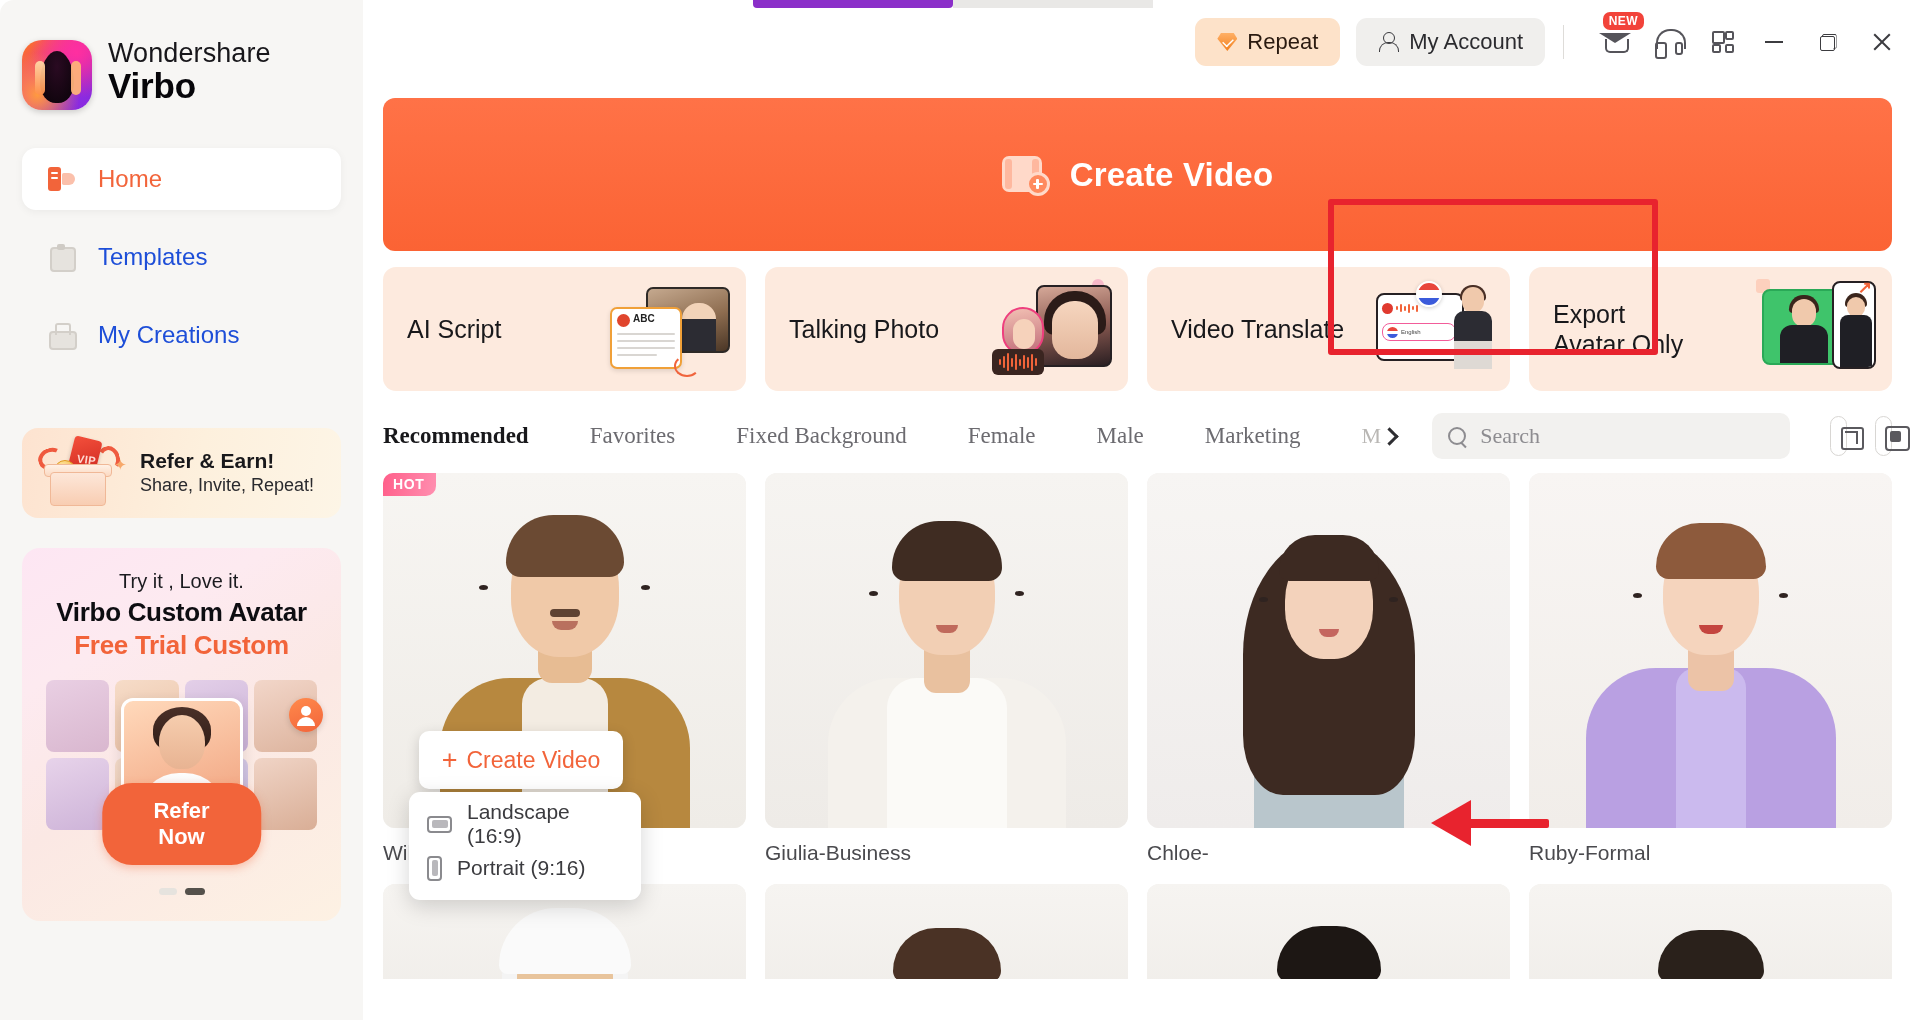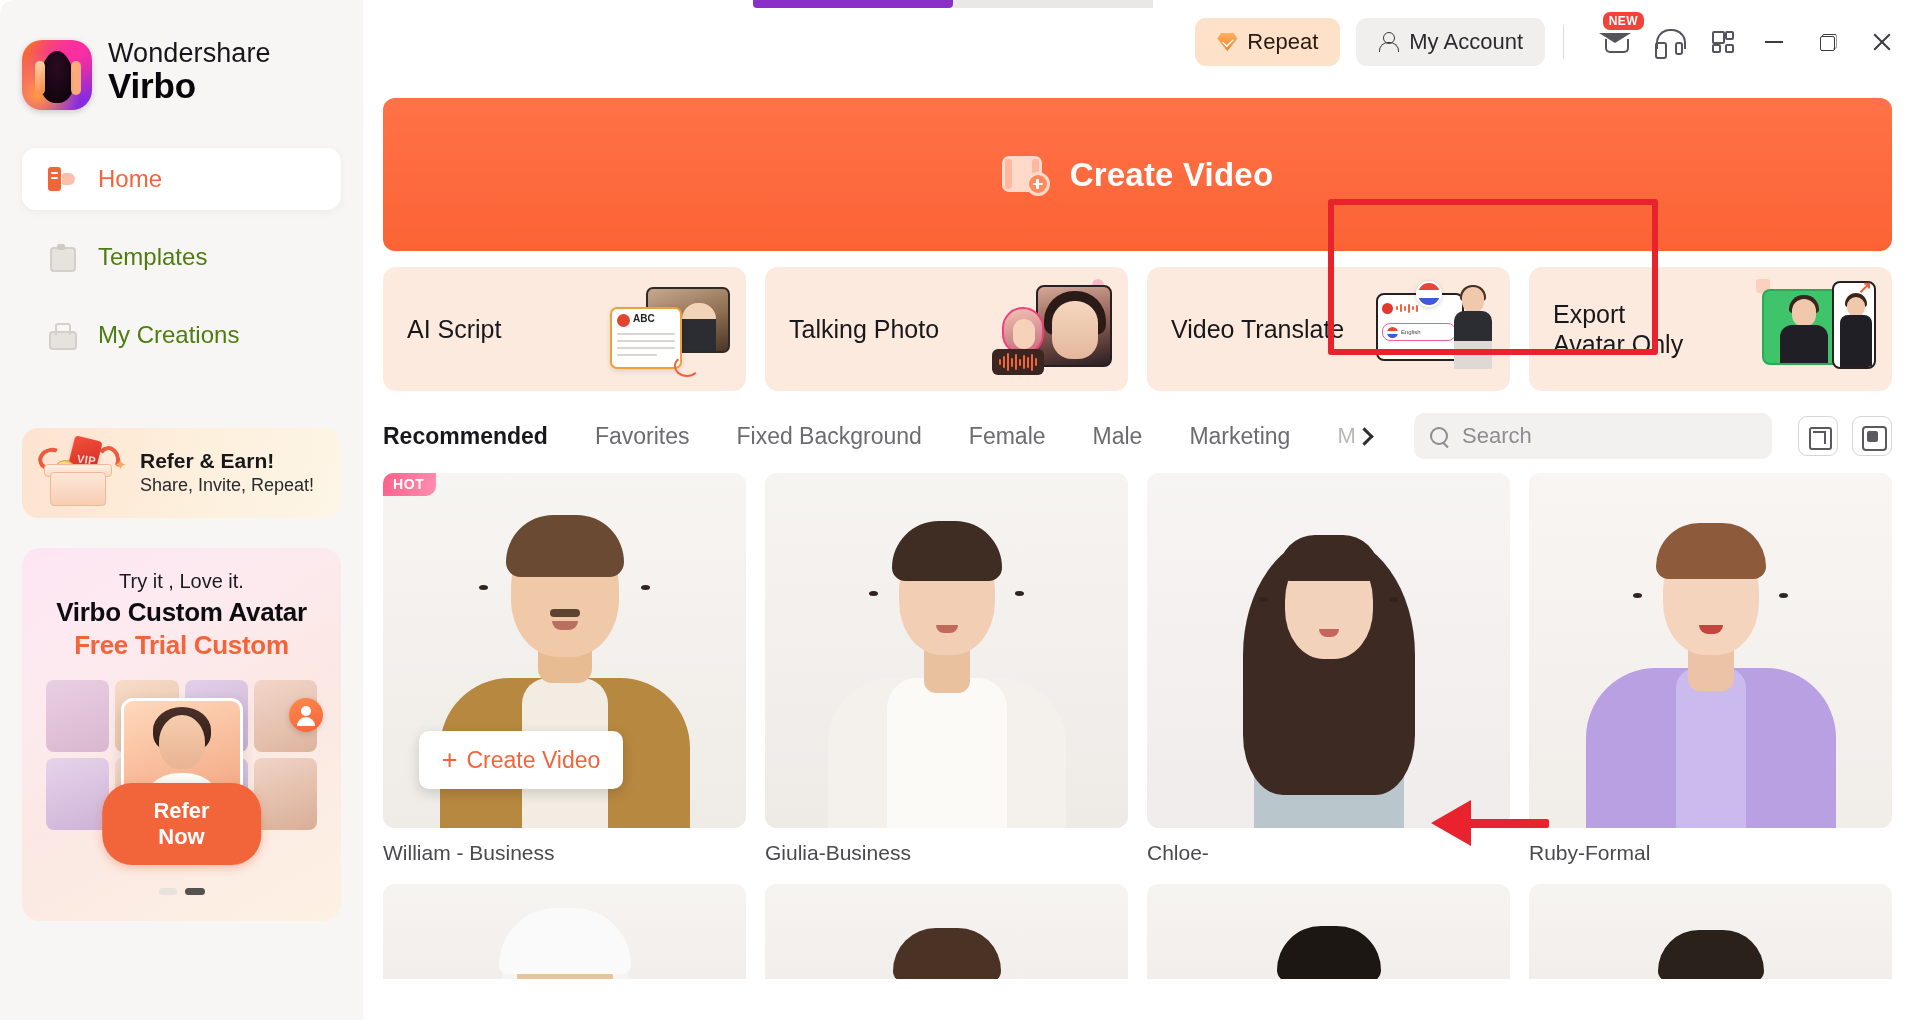--- a/index.html
+++ b/index.html
@@ -77,21 +77,21 @@
     height: 62px;
     padding: 0 24px;
     border-radius: 14px;
     cursor: pointer;
     margin-bottom: 16px;
   }
   .nav-item.active {
     background: #ffffff;
     box-shadow: 0 2px 8px rgba(0,0,0,.05);
   }
-  .nav-label { font-size: 24px; color: #4d7c0f; }
+  .nav-label { font-size: 24px; color: #1d4ed8; }
   .nav-item.active .nav-label { color: #f2643a; }
   .ico { width: 30px; height: 30px; flex: 0 0 30px; position: relative; }
 
   
   .ico-home::before{
     content:"";position:absolute;left:2px;top:3px;width:13px;height:24px;
     border-radius:3px;background:#f2643a;
   }
   .ico-home::after{
     content:"";position:absolute;left:16px;top:9px;width:13px;height:12px;
@@ -587,21 +587,22 @@
   }
   .t4 .sq{
     position:absolute;left:0px;top:-2px;width:14px;height:14px;border-radius:3px;
     background:#fdd0bd;
   }
 
   
   .tabsrow{
     display:flex;align-items:center;
     padding: 22px 28px 0 20px;
-    gap:0;
+    gap:14px;
+    font-family:Liberation Serif, serif;
   }
   .tab{
     font-size:23px;color:#6c6b70;cursor:pointer;padding:0 0;margin-right:47px;white-space:nowrap;
   }
   .tab.active{color:#18181b;font-weight:700;}
   .tab-next{
     display:flex;align-items:center;gap:2px;color:#b9b7b4;cursor:pointer;margin-right:22px;
   }
   .tab-next .nx{font-size:22px;}
   .chev{
@@ -1127,20 +1128,30 @@
             </div>
           </div>
         </div>
       </div>
 
       <div class="cvbtn">
         <span class="pl">+</span>
         <span class="tx">Create Video</span>
       </div>
 
+      <div class="ratio-menu">
+        <div class="rmi">
+          <span class="ls-ico"></span>
+          <span>Landscape (16:9)</span>
+        </div>
+        <div class="rmi">
+          <span class="pt-ico"></span>
+          <span>Portrait (9:16)</span>
+        </div>
+      </div>
 
     </div>
 
     <div class="redarrow">
       <div class="shaft"></div>
         <div class="head"></div>
     </div>
 
   </section>
 </div>

